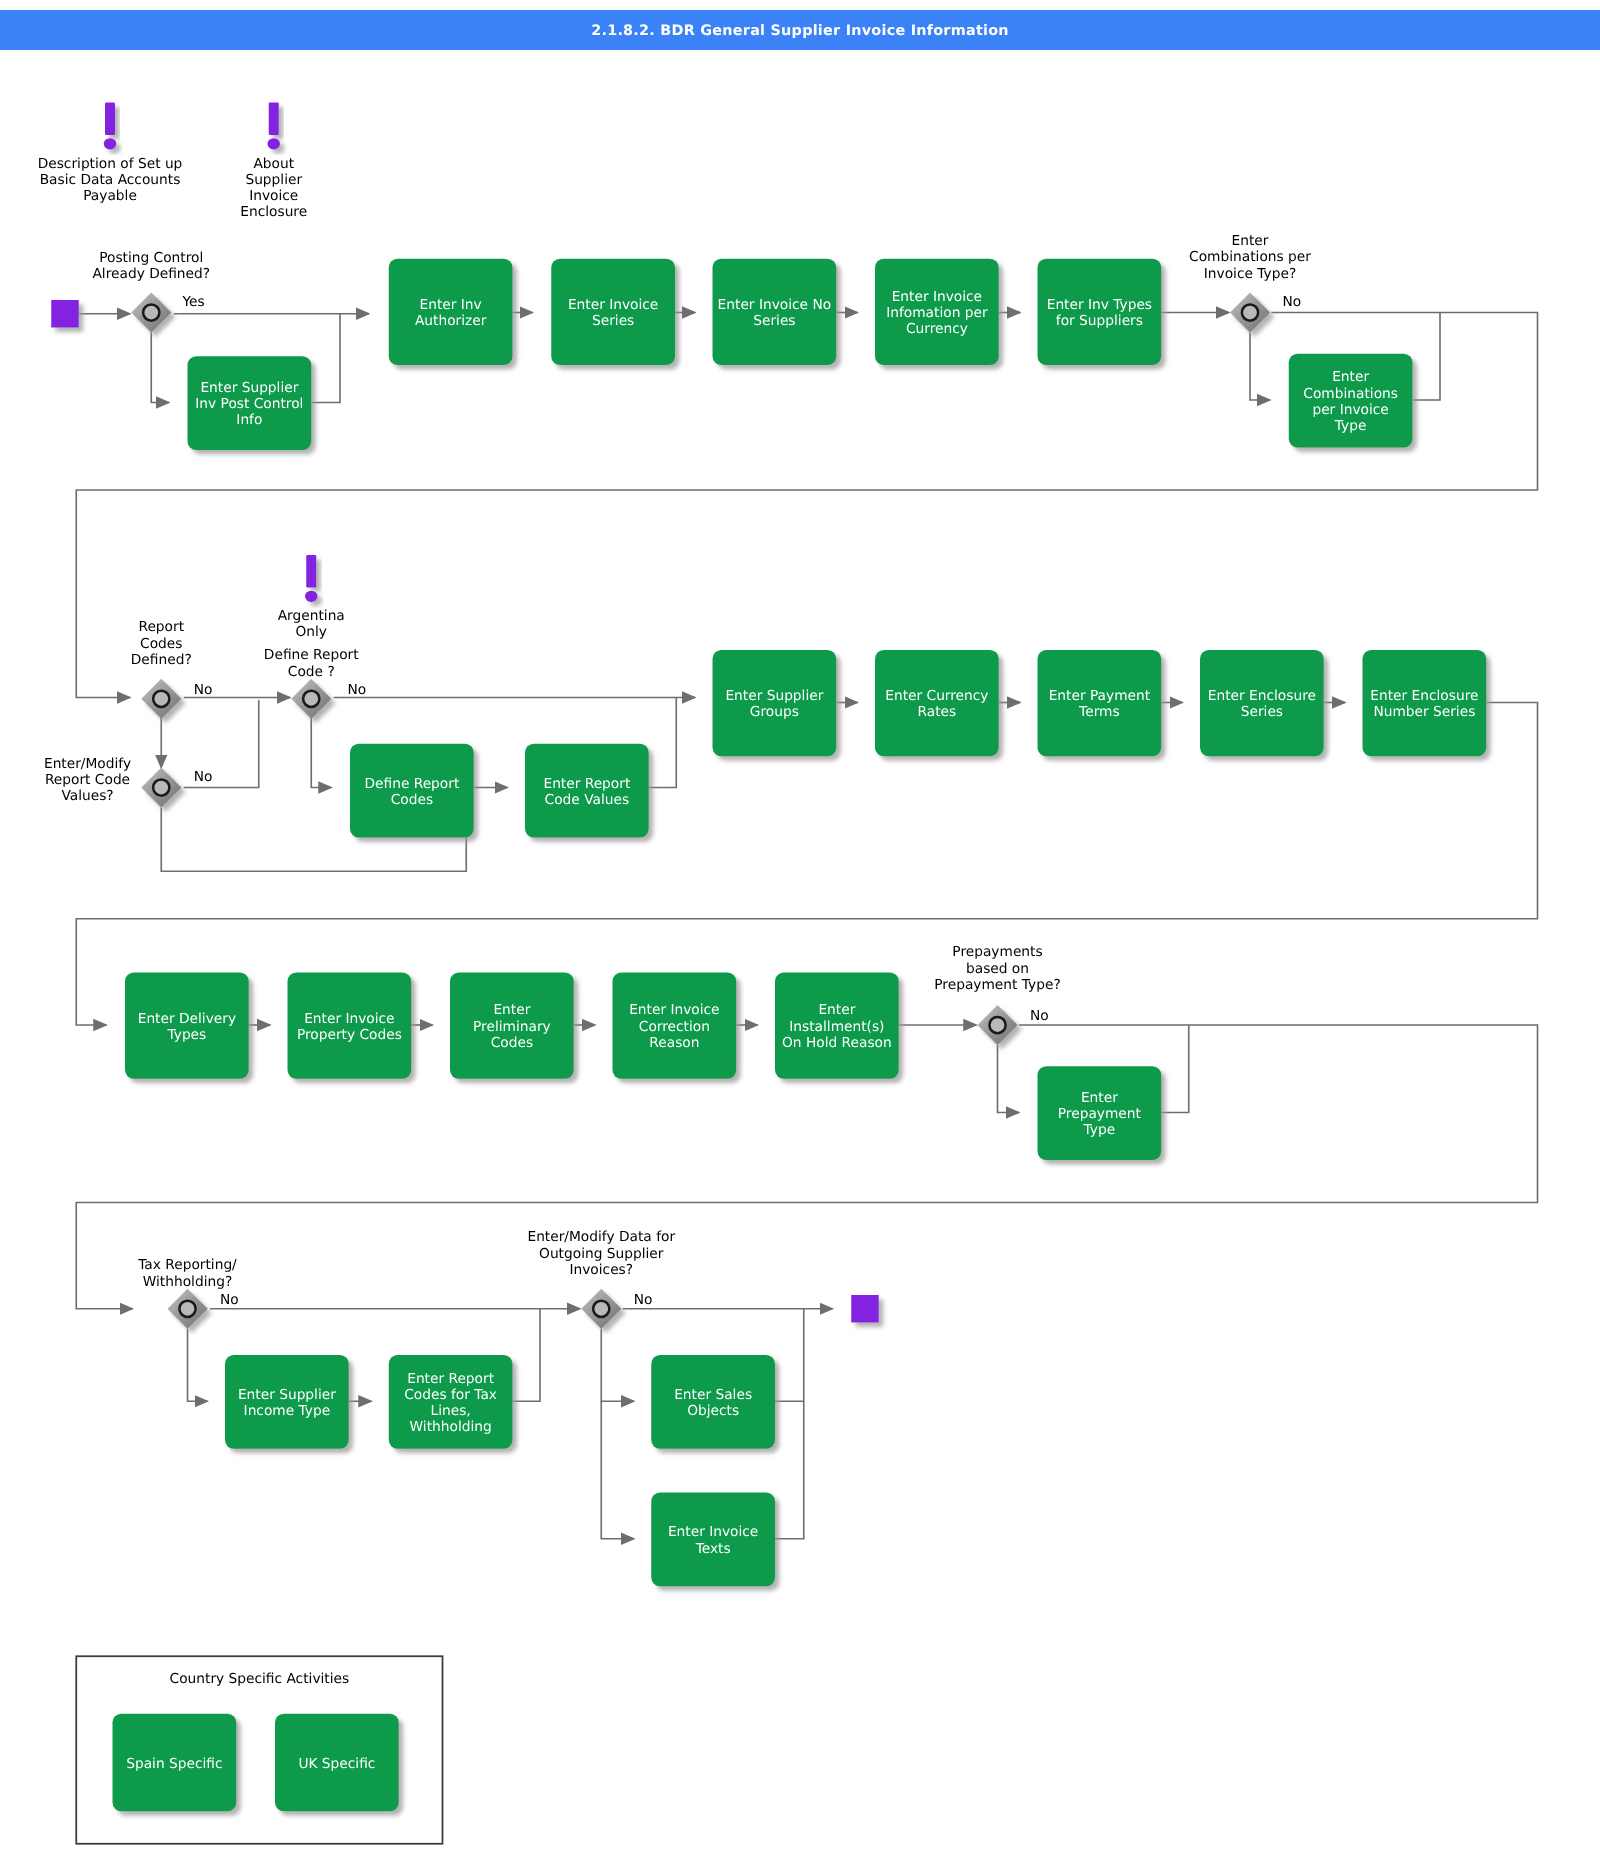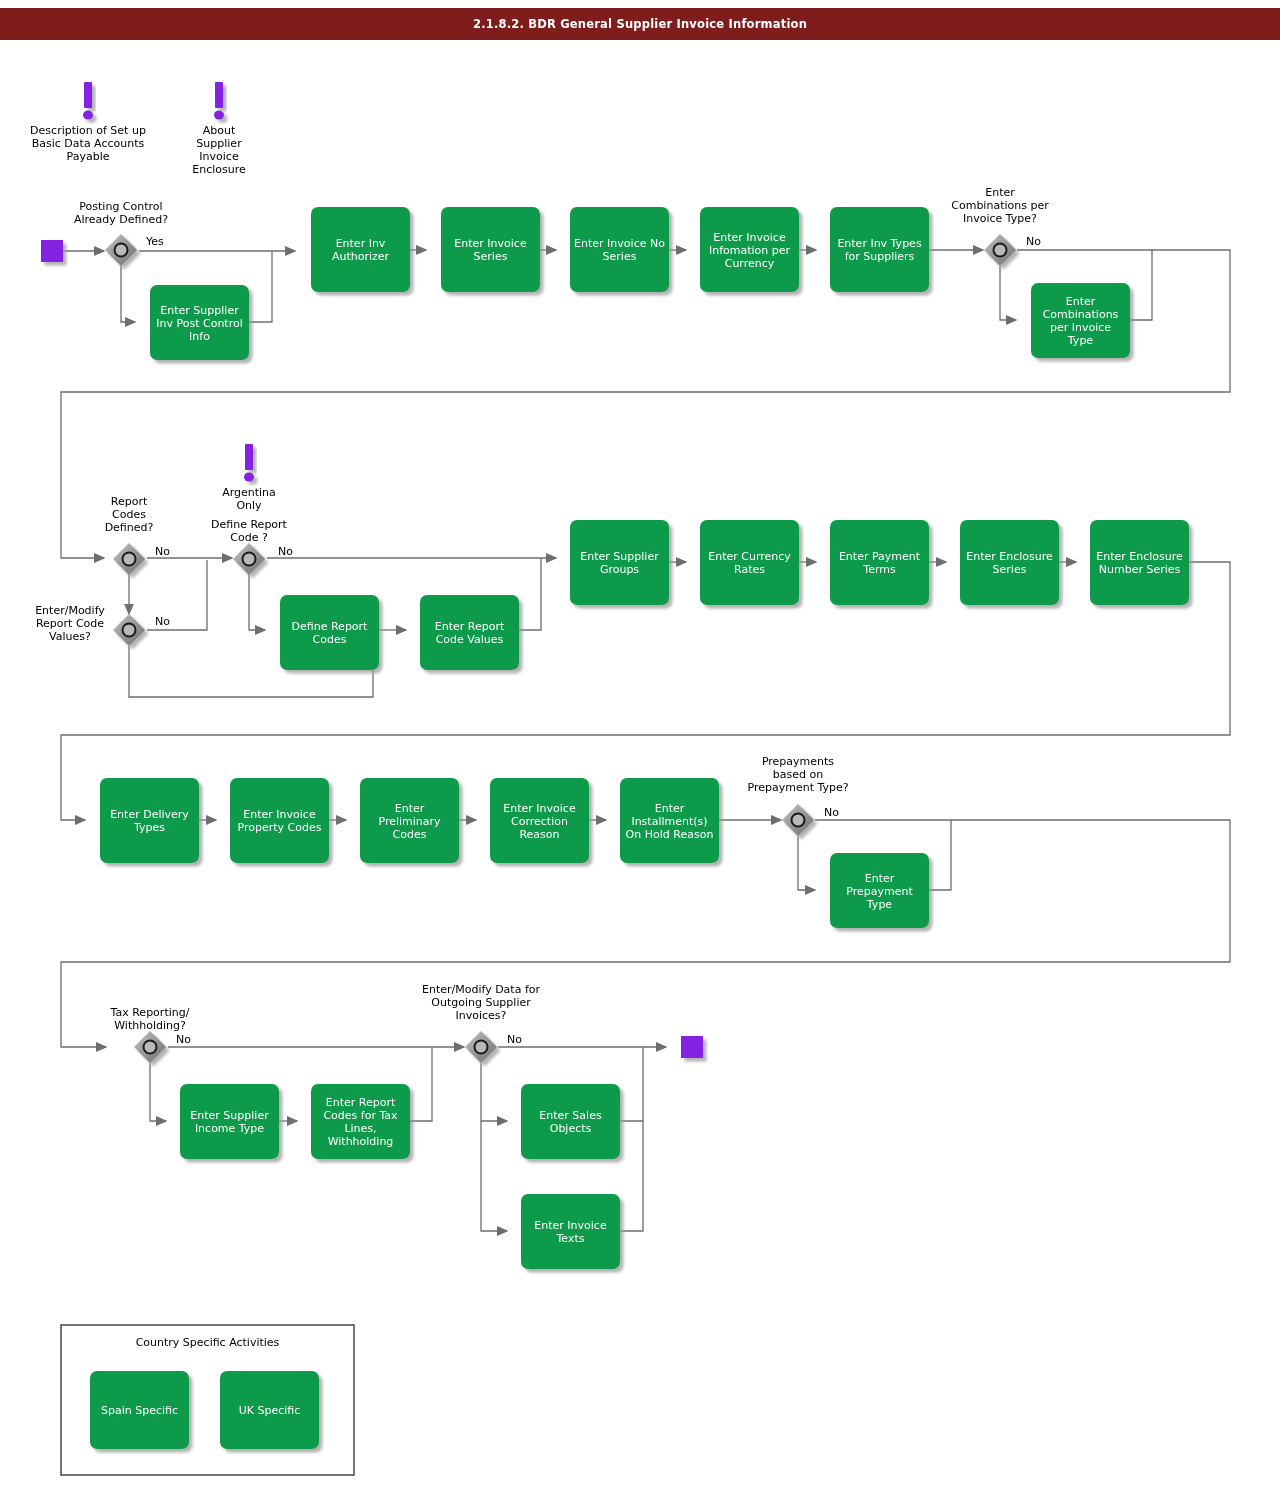--- a/index.html
+++ b/index.html
@@ -1,17 +1,17 @@
 <!DOCTYPE html>
 <html><head>
 <meta charset="utf-8">
 <style>
   html,body{margin:0;padding:0;background:#ffffff;}
   body{width:1280px;height:1485px;font-family:"DejaVu Sans",sans-serif;position:relative;overflow:hidden;}
-  #title-bar{position:absolute;left:0;top:8px;width:1280px;height:32px;background:#7f1d1d;
+  #title-bar{position:absolute;left:0;top:8px;width:1280px;height:32px;background:#3b82f6;
              display:flex;align-items:center;justify-content:center;}
   #title-bar .t{color:#ffffff;font-size:11.5px;font-weight:bold;letter-spacing:.2px;
                 font-family:"DejaVu Sans",sans-serif;}
   svg#flow{position:absolute;left:0;top:0;width:1280px;height:1485px;}
   .nodeLabel{fill:#ffffff;font-size:11px;font-family:"DejaVu Sans",sans-serif;}
   .outLabel{fill:#000000;font-size:11px;font-family:"DejaVu Sans",sans-serif;}
   .noteLabel{fill:#000000;font-size:11px;font-family:"DejaVu Sans",sans-serif;}
   .legendTitle{fill:#000000;font-size:11px;font-family:"DejaVu Sans",sans-serif;}
   .conn{fill:none;stroke:#6E6E6E;stroke-width:1.3;}
 </style>

